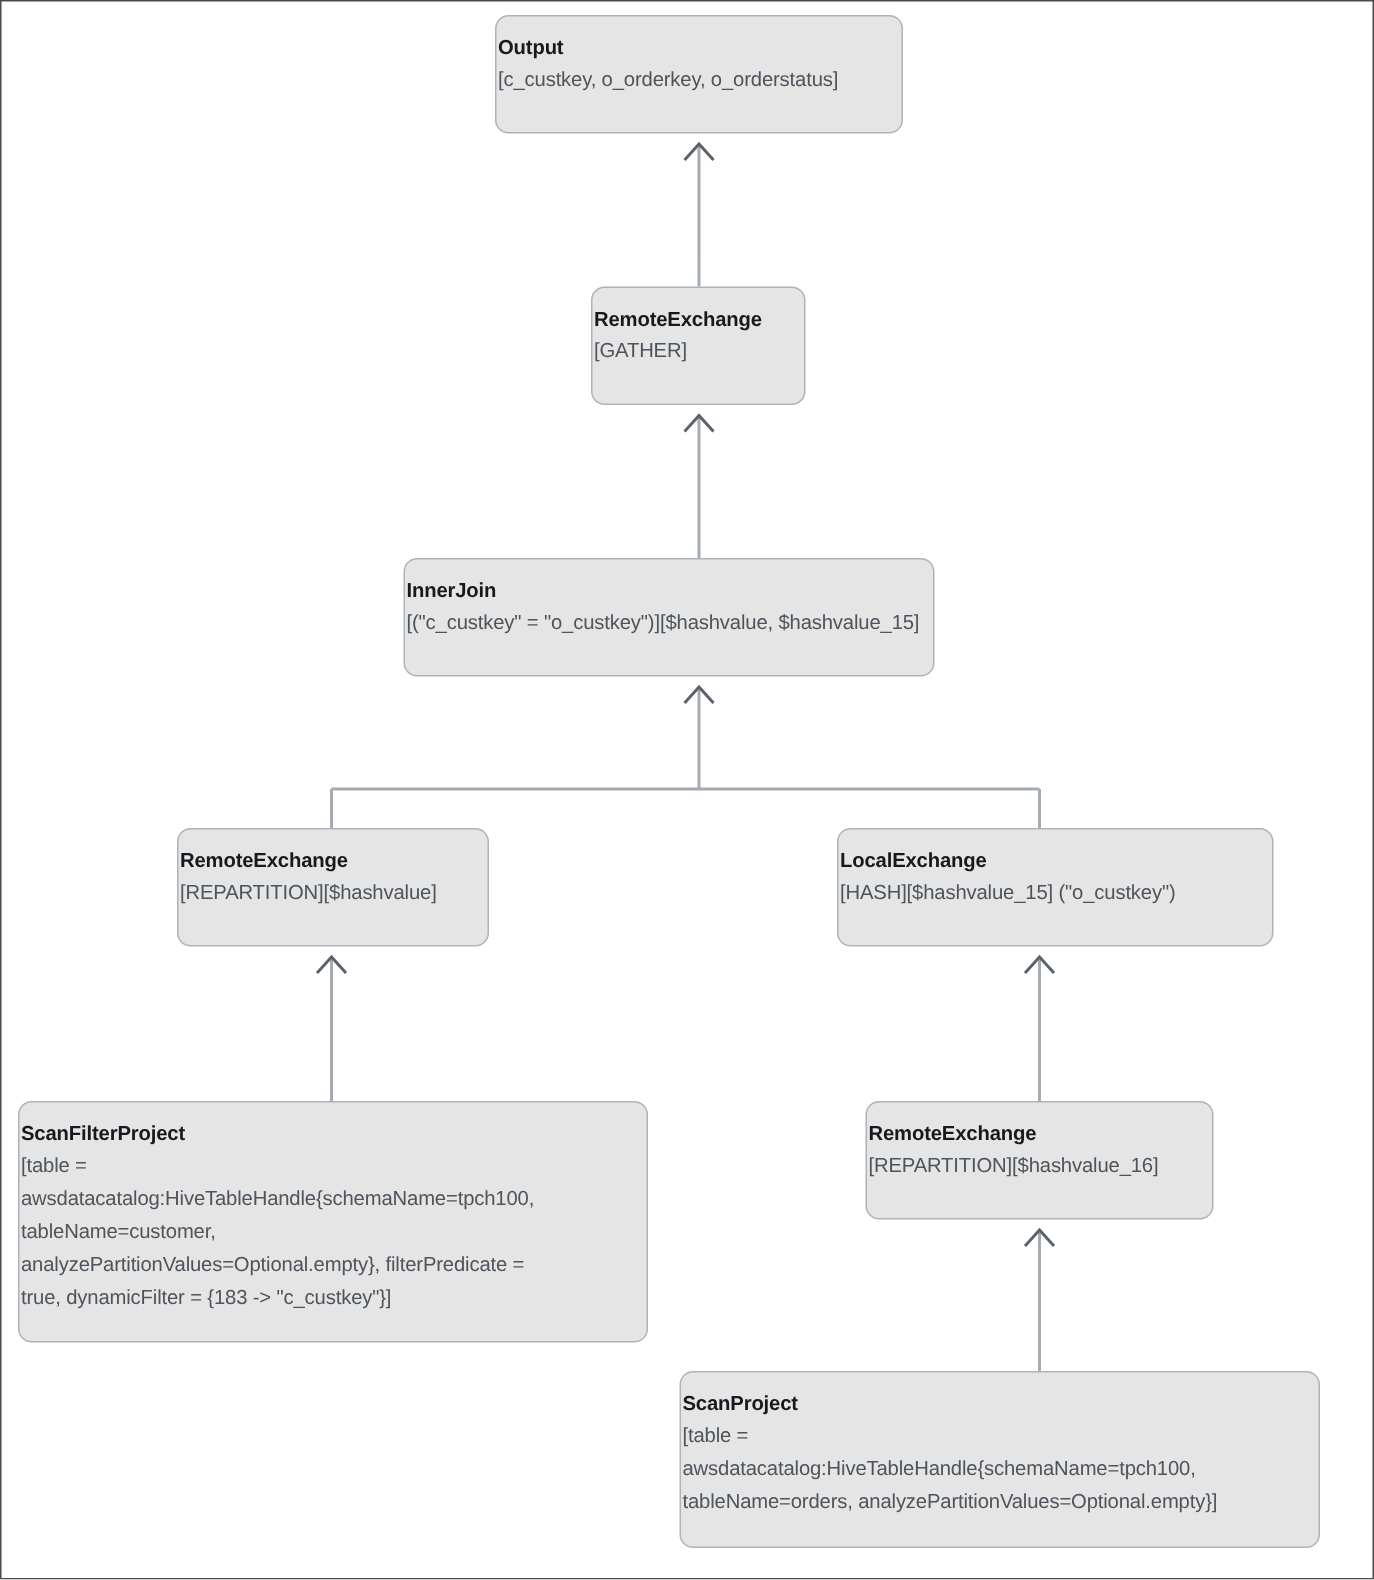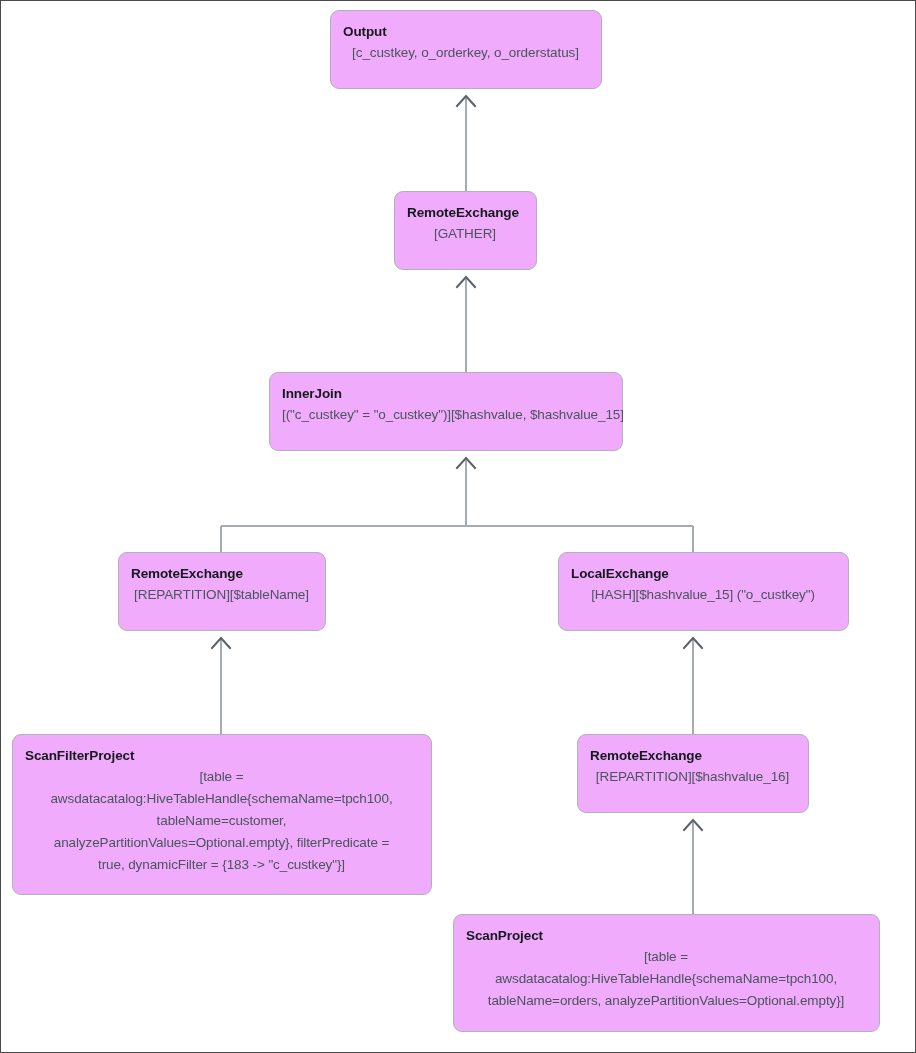--- a/index.html
+++ b/index.html
@@ -24,41 +24,40 @@
     position: absolute;
     left: 0;
     top: 0;
     width: 916px;
     height: 1053px;
     pointer-events: none;
   }
   .node {
     position: absolute;
     box-sizing: border-box;
-    background: #f0abfc;
+    background: #e5e5e5;
     border: 1px solid #adb3b9;
     border-radius: 9px;
-    padding: 11px 13px 12px 12px;
+    padding: 11px 13px 12px 1px;
     z-index: 2;
   }
   .node-title {
     font-size: 13.5px;
     font-weight: bold;
     color: #16191d;
     line-height: 20px;
     letter-spacing: -0.1px;
     white-space: nowrap;
   }
   .node-detail {
     font-size: 13.5px;
     font-weight: normal;
     color: #4c545c;
     line-height: 22px;
     letter-spacing: -0.1px;
-    text-align: center;
   }
   .node-detail .dline {
     display: block;
     white-space: pre;
   }
 </style>
 </head>
 <body>
 
 <div id="canvas">
@@ -110,21 +109,21 @@
   <div class="node" style="left:268px; top:371px; width:354px; height:79px;">
     <div class="node-title">InnerJoin</div>
     <div class="node-detail">
       <span class="dline">[("c_custkey" = "o_custkey")][$hashvalue, $hashvalue_15]</span>
     </div>
   </div>
 
   <div class="node" style="left:117px; top:551px; width:208px; height:79px;">
     <div class="node-title">RemoteExchange</div>
     <div class="node-detail">
-      <span class="dline">[REPARTITION][$tableName]</span>
+      <span class="dline">[REPARTITION][$hashvalue]</span>
     </div>
   </div>
 
   <div class="node" style="left:557px; top:551px; width:291px; height:79px;">
     <div class="node-title">LocalExchange</div>
     <div class="node-detail">
       <span class="dline">[HASH][$hashvalue_15] ("o_custkey")</span>
     </div>
   </div>
 

